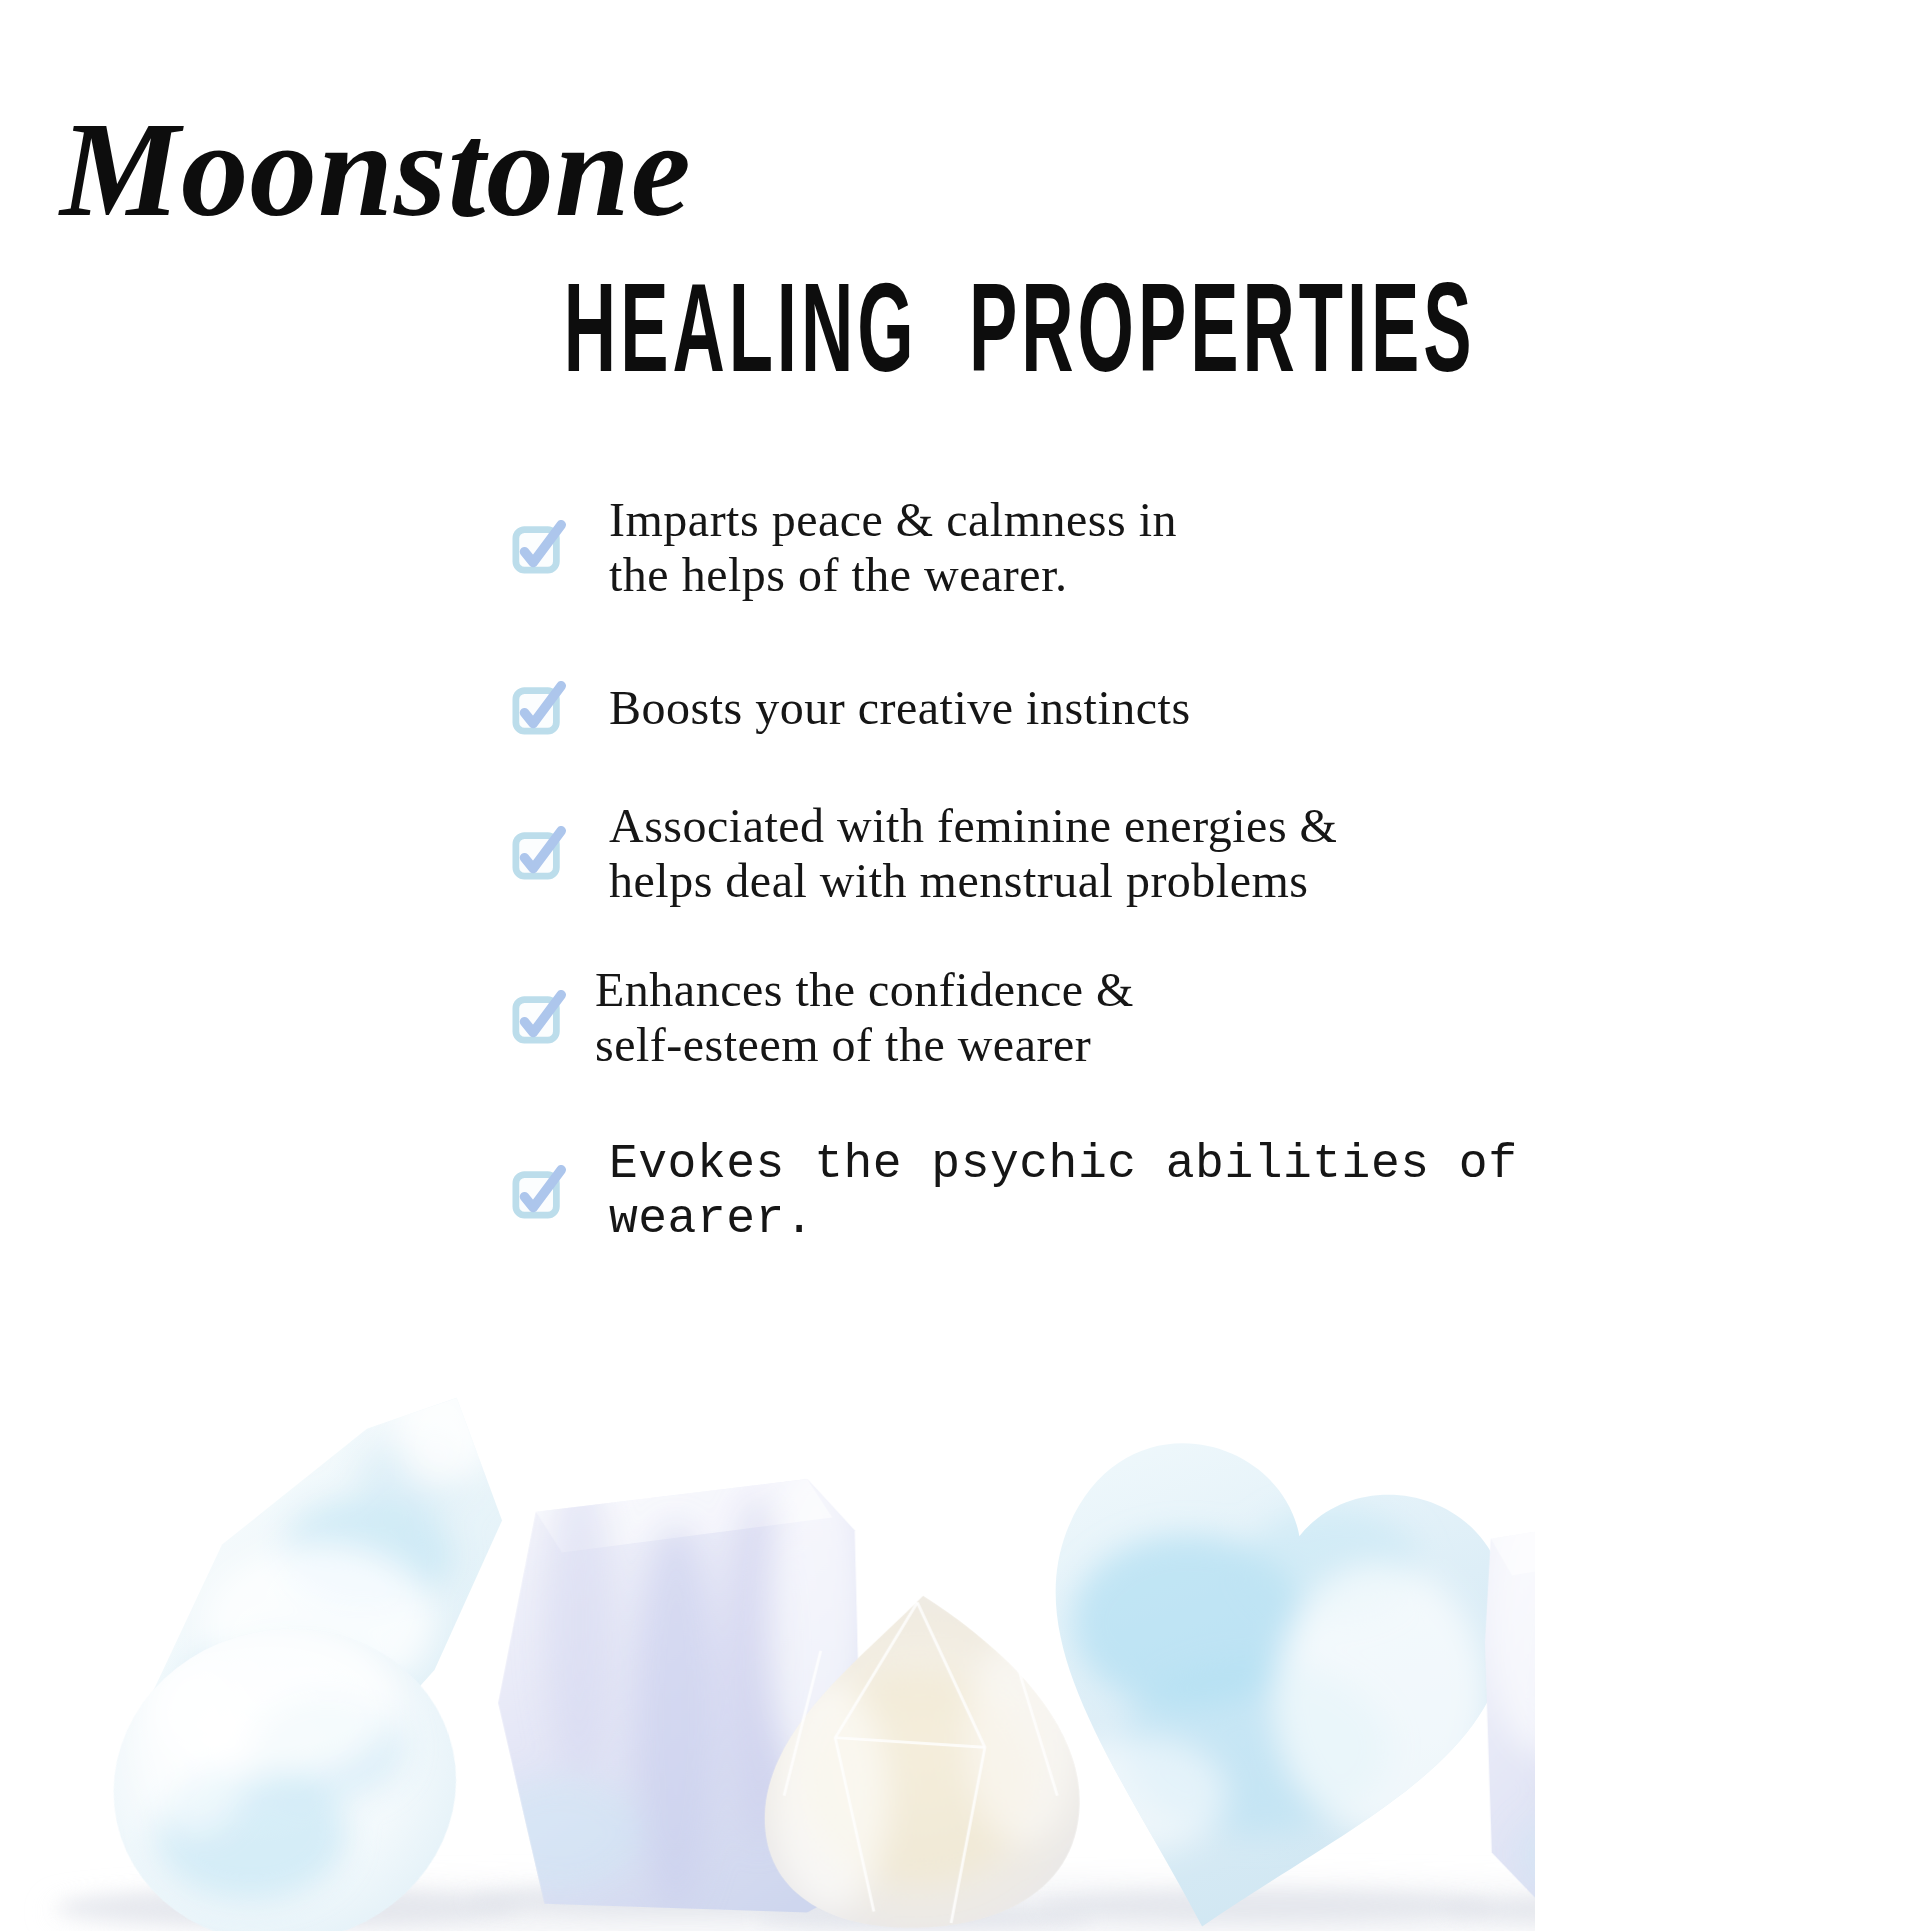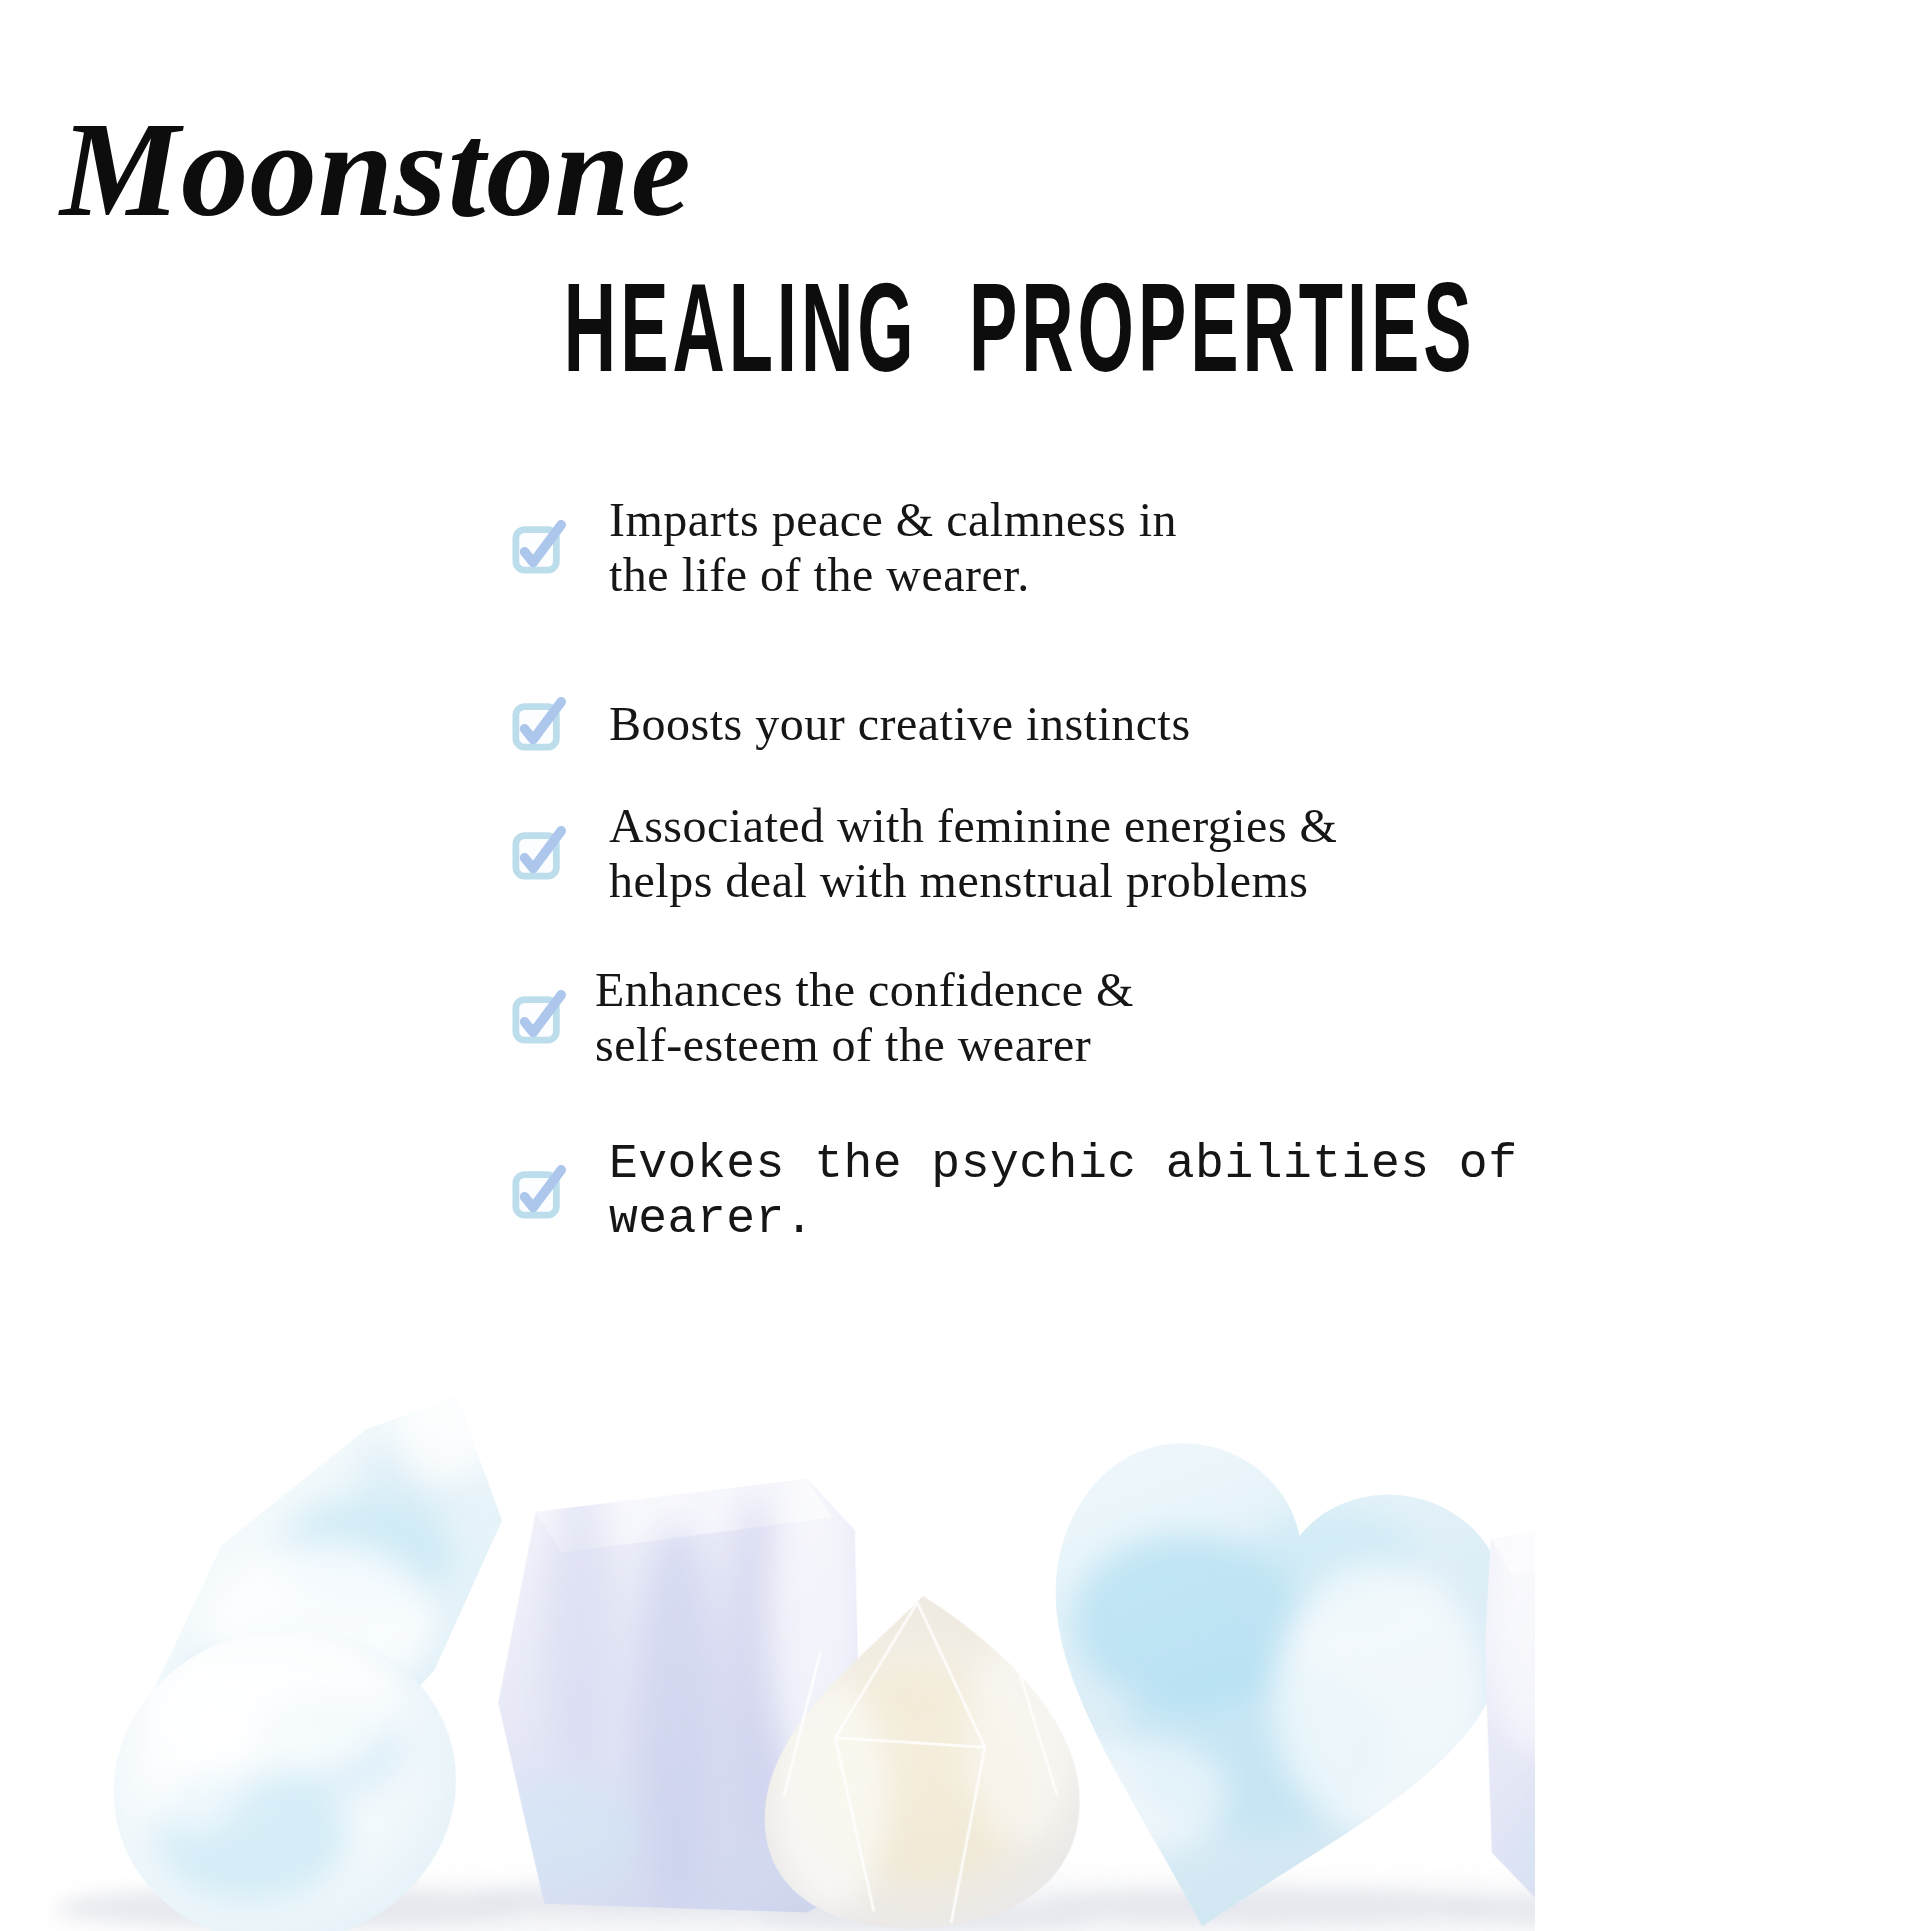--- a/index.html
+++ b/index.html
@@ -42,42 +42,42 @@
     width:1255px;
   }
   .row .cb{flex:0 0 auto;opacity:.95;}
   .lines{
     display:flex;flex-direction:column;
     font-size:48px;line-height:55px;
     letter-spacing:0.5px;
     color:#161616;
     justify-content:flex-end;
   }
-  .r1{top:492px;} .r2{top:696px;} .r3{top:798px;} .r4{top:962px;gap:28px;} .r5{top:1137px;font-family:Liberation Mono, monospace;}
+  .r1{top:492px;} .r2{top:680px;} .r3{top:798px;} .r4{top:962px;gap:28px;} .r5{top:1137px;font-family:Liberation Mono, monospace;}
   
   .gems{position:absolute;left:0;top:1332px;width:1931px;height:599px;}
 </style>
 </head>
 <body>
 
 <div class="canvas">
 
   <div class="title" style="transform:translateX(60px)">Moonstone</div>
   <div class="subtitle-wrap" style="transform:translateX(54px)">
     <span class="subtitle">HEALING PROPERTIES</span>
   </div>
 
   <div class="row r1">
     <svg class="cb" width="56" height="54" viewBox="0 0 58 56">
       <rect x="5" y="10" width="42" height="42" rx="9" fill="#fbfdfe" stroke="#b9dcea" stroke-width="7"></rect>
       <path d="M 14 33 L 23 44 L 52 5" fill="none" stroke="#a9c3ec" stroke-width="10" stroke-linecap="round" stroke-linejoin="round"></path>
     </svg>
     <div class="lines">
       <span>Imparts peace &amp; calmness in</span>
-      <span>the life of the wearer.</span>
+      <span>the helps of the wearer.</span>
     </div>
   </div>
 
   <div class="row r2">
     <svg class="cb" width="56" height="54" viewBox="0 0 58 56">
       <rect x="5" y="10" width="42" height="42" rx="9" fill="#fbfdfe" stroke="#b9dcea" stroke-width="7"></rect>
       <path d="M 14 33 L 23 44 L 52 5" fill="none" stroke="#a9c3ec" stroke-width="10" stroke-linecap="round" stroke-linejoin="round"></path>
     </svg>
     <div class="lines">
       <span>Boosts your creative instincts</span>

